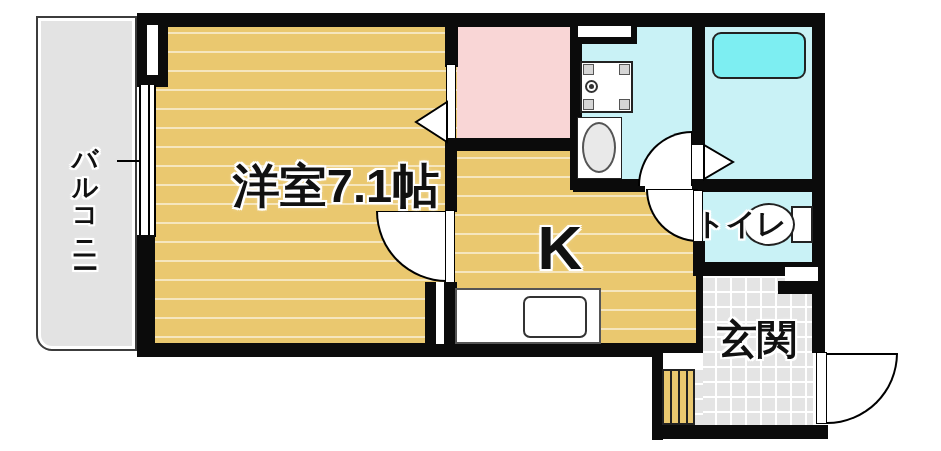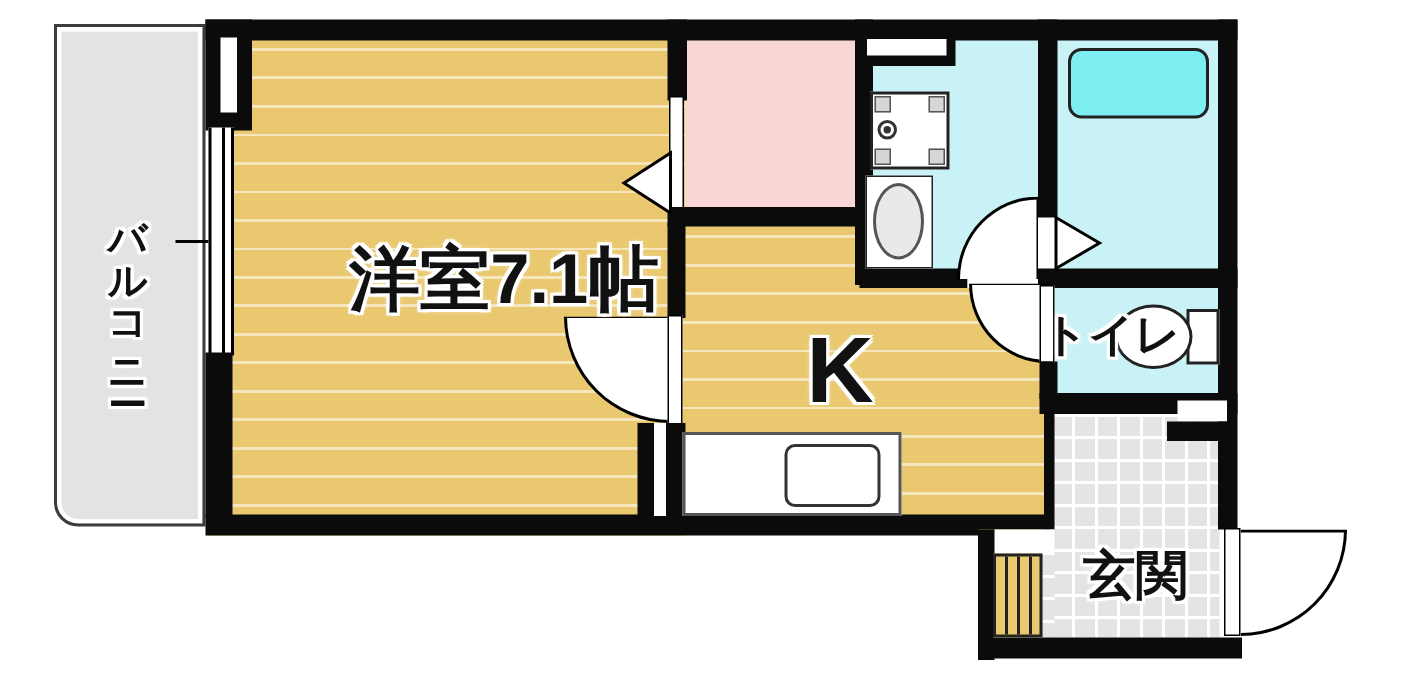--- a/index.html
+++ b/index.html
@@ -136,14 +136,14 @@
   <div class="fixture" style="left:455px;top:288px;width:146px;height:56px;border-color:#555;">
     <div style="left:66px;top:6px;width:64px;height:42px;background:#fff;border:2px solid #333;border-radius:7px;"></div>
   </div>
 
   <div class="cabinet" style="left:662px;top:369px;width:33px;height:56px;"></div>
 
   <div class="lbl vert" style="left:64px;top:103px;width:42px;height:180px;font-size:26px;">バルコニー</div>
   <div class="lbl" style="left:155px;top:157px;width:290px;height:58px;font-size:47px;margin-left:36px;">洋室7.1帖</div>
   <div class="lbl" style="left:513px;top:212px;width:94px;height:72px;font-size:62px;">K</div>
   <div class="lbl" style="left:692px;top:205px;width:98px;height:38px;font-size:30px;">トイレ</div>
-  <div class="lbl" style="left:706px;top:317px;width:102px;height:44px;font-size:35px;margin-top:45px;">玄関</div>
+  <div class="lbl" style="left:706px;top:317px;width:102px;height:44px;font-size:40px;">玄関</div>
 </div>
 
 </body></html>

